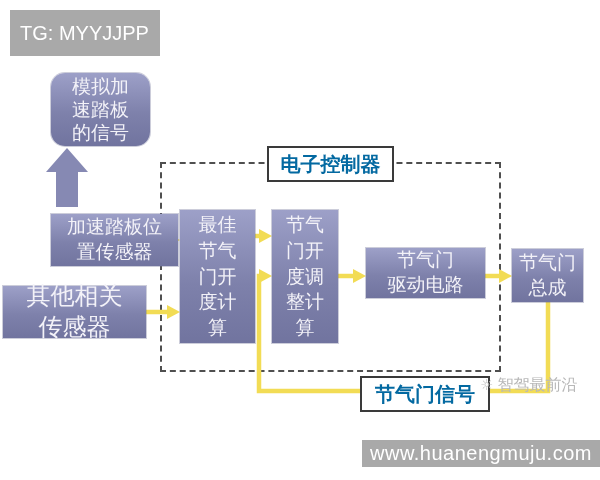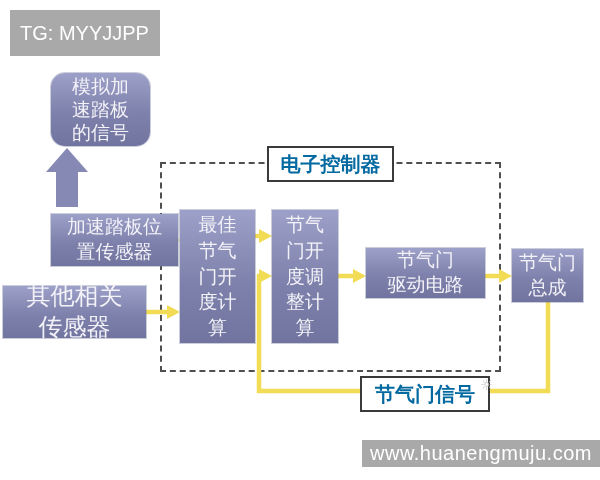--- a/index.html
+++ b/index.html
@@ -126,17 +126,18 @@
 <div class="abs pbox drive">节气门
 驱动电路</div>
 <div class="abs pbox assembly">节气门
 总成</div>
 
 <div class="abs wlabel ecu-label">电子控制器</div>
 <div class="abs wlabel sig-label">节气门信号</div>
 
 <div class="abs watermark">
   <span class="wm-icon">☼</span>
+  <span>智驾最前沿</span>
 </div>
 
 <div class="abs graybar urlbar">
   <span>www.huanengmuju.com</span>
 </div>
 
 </body></html>

